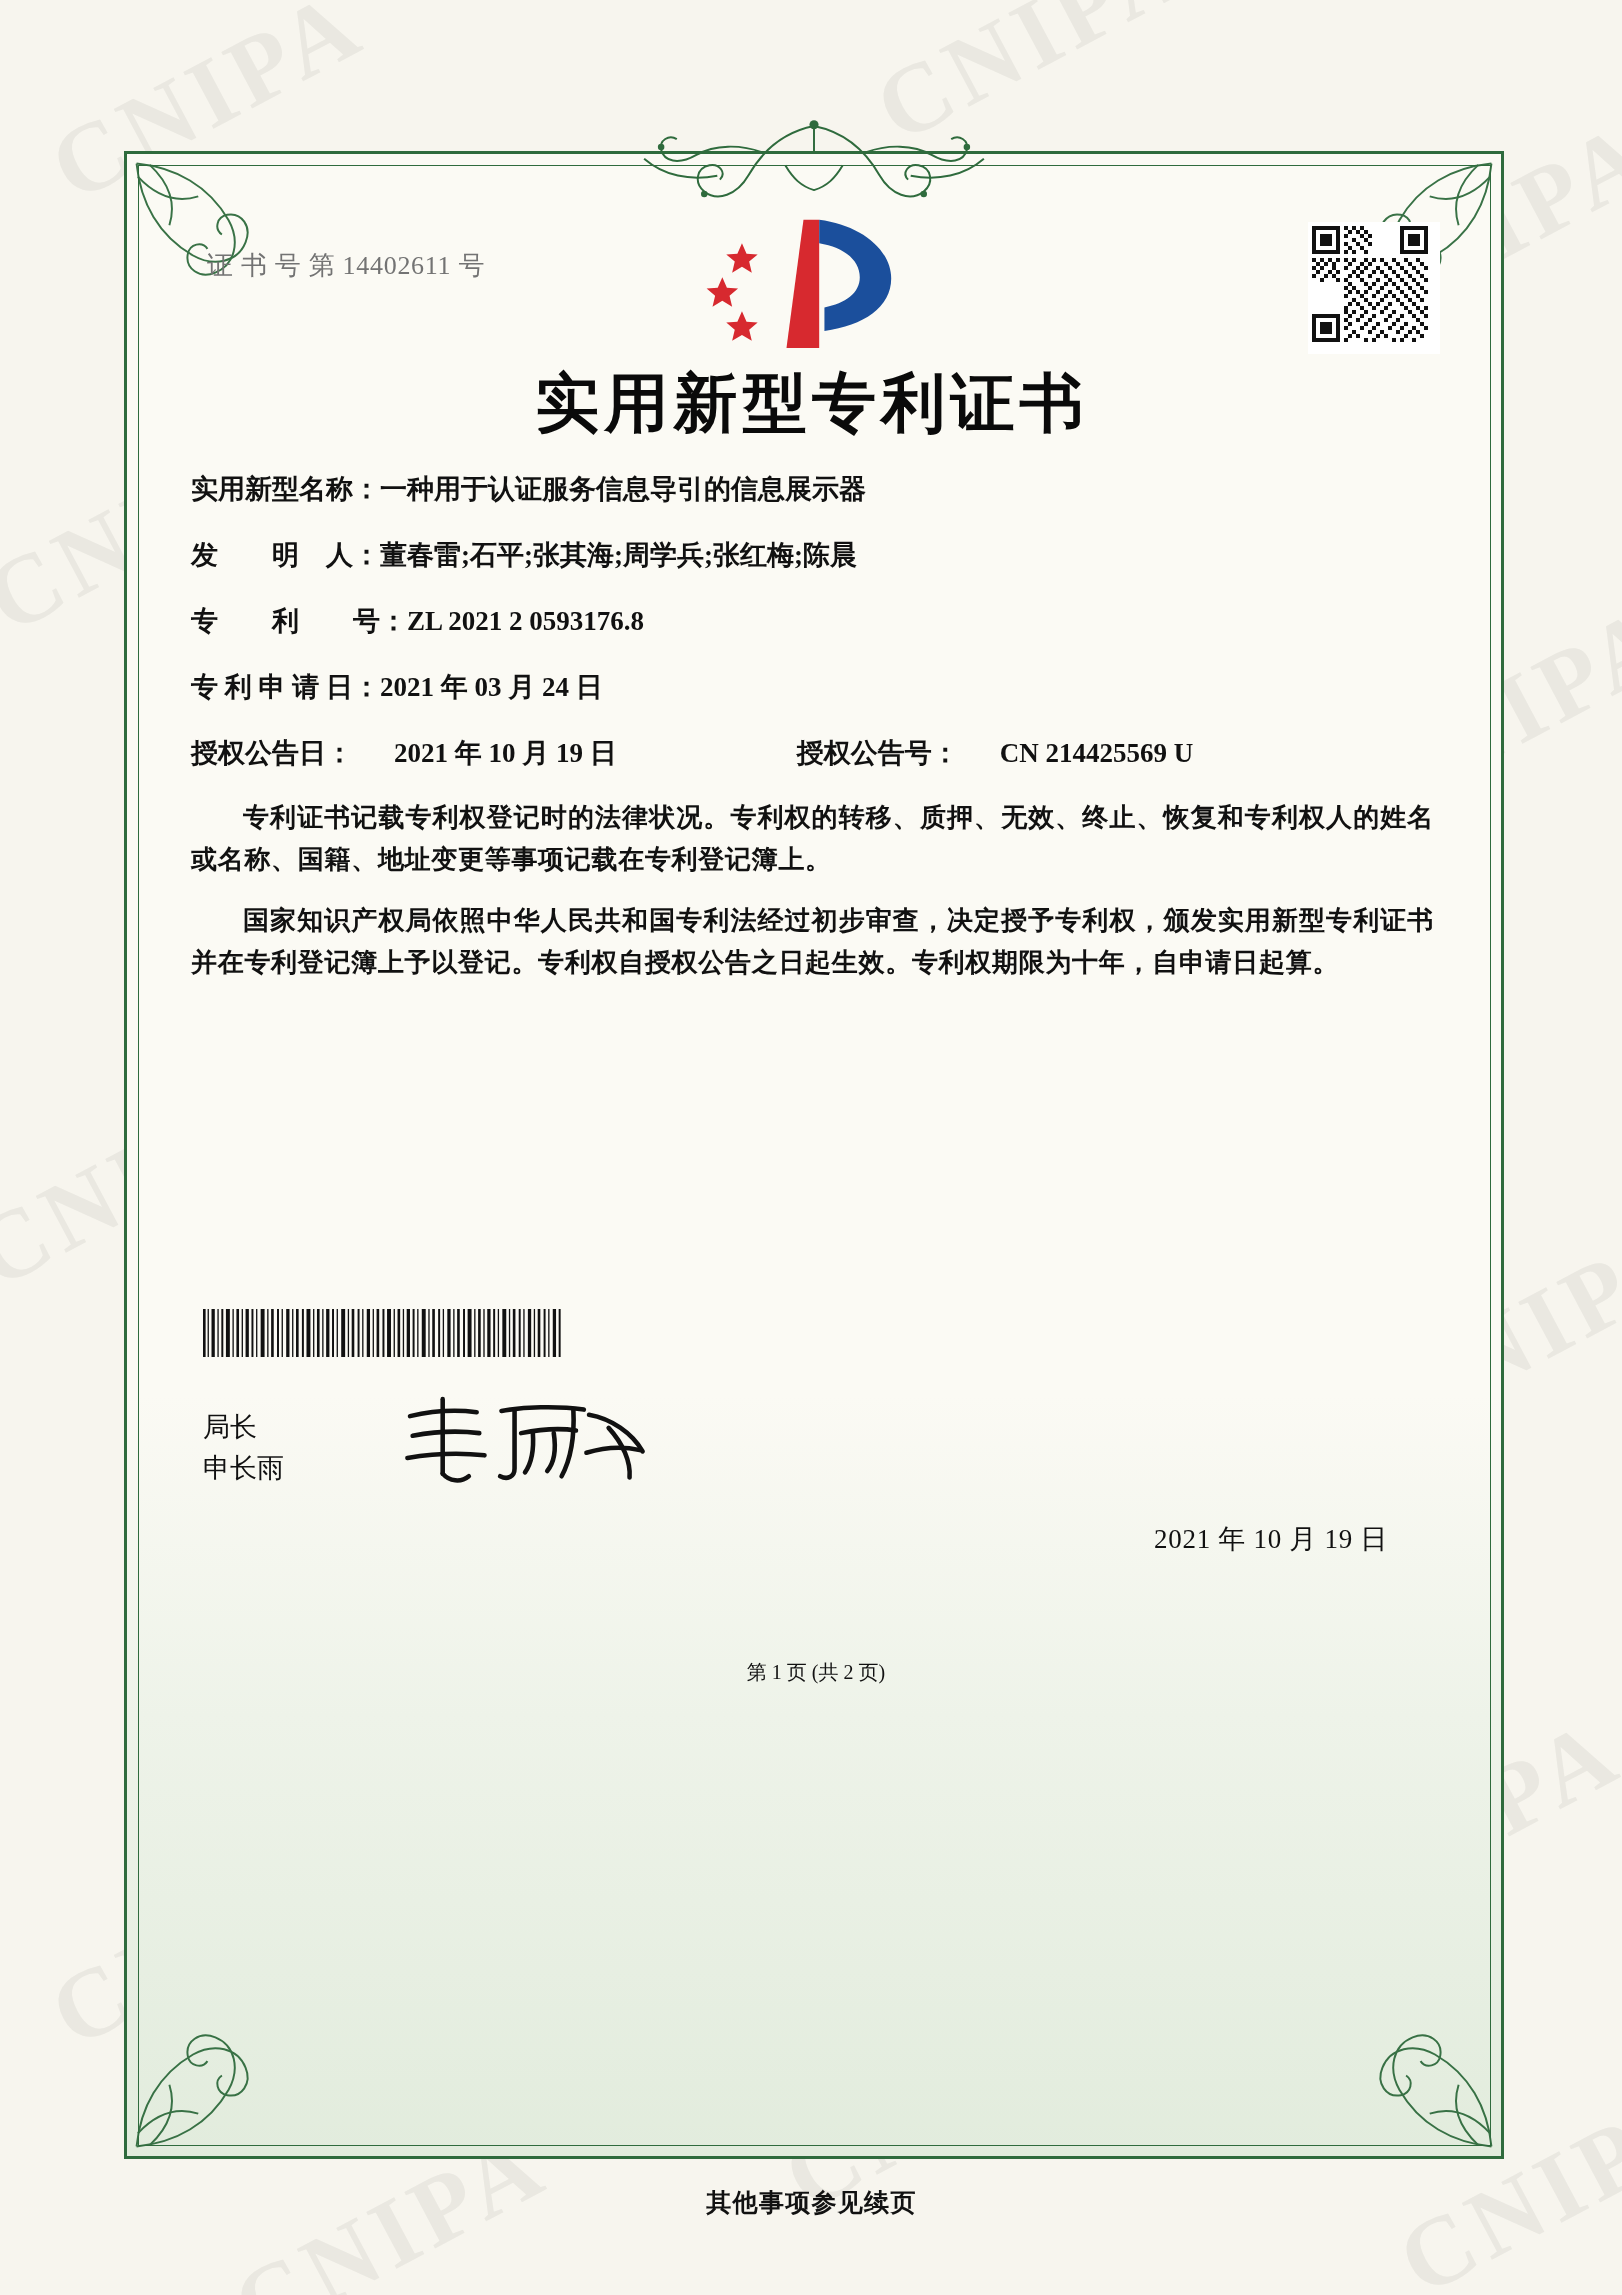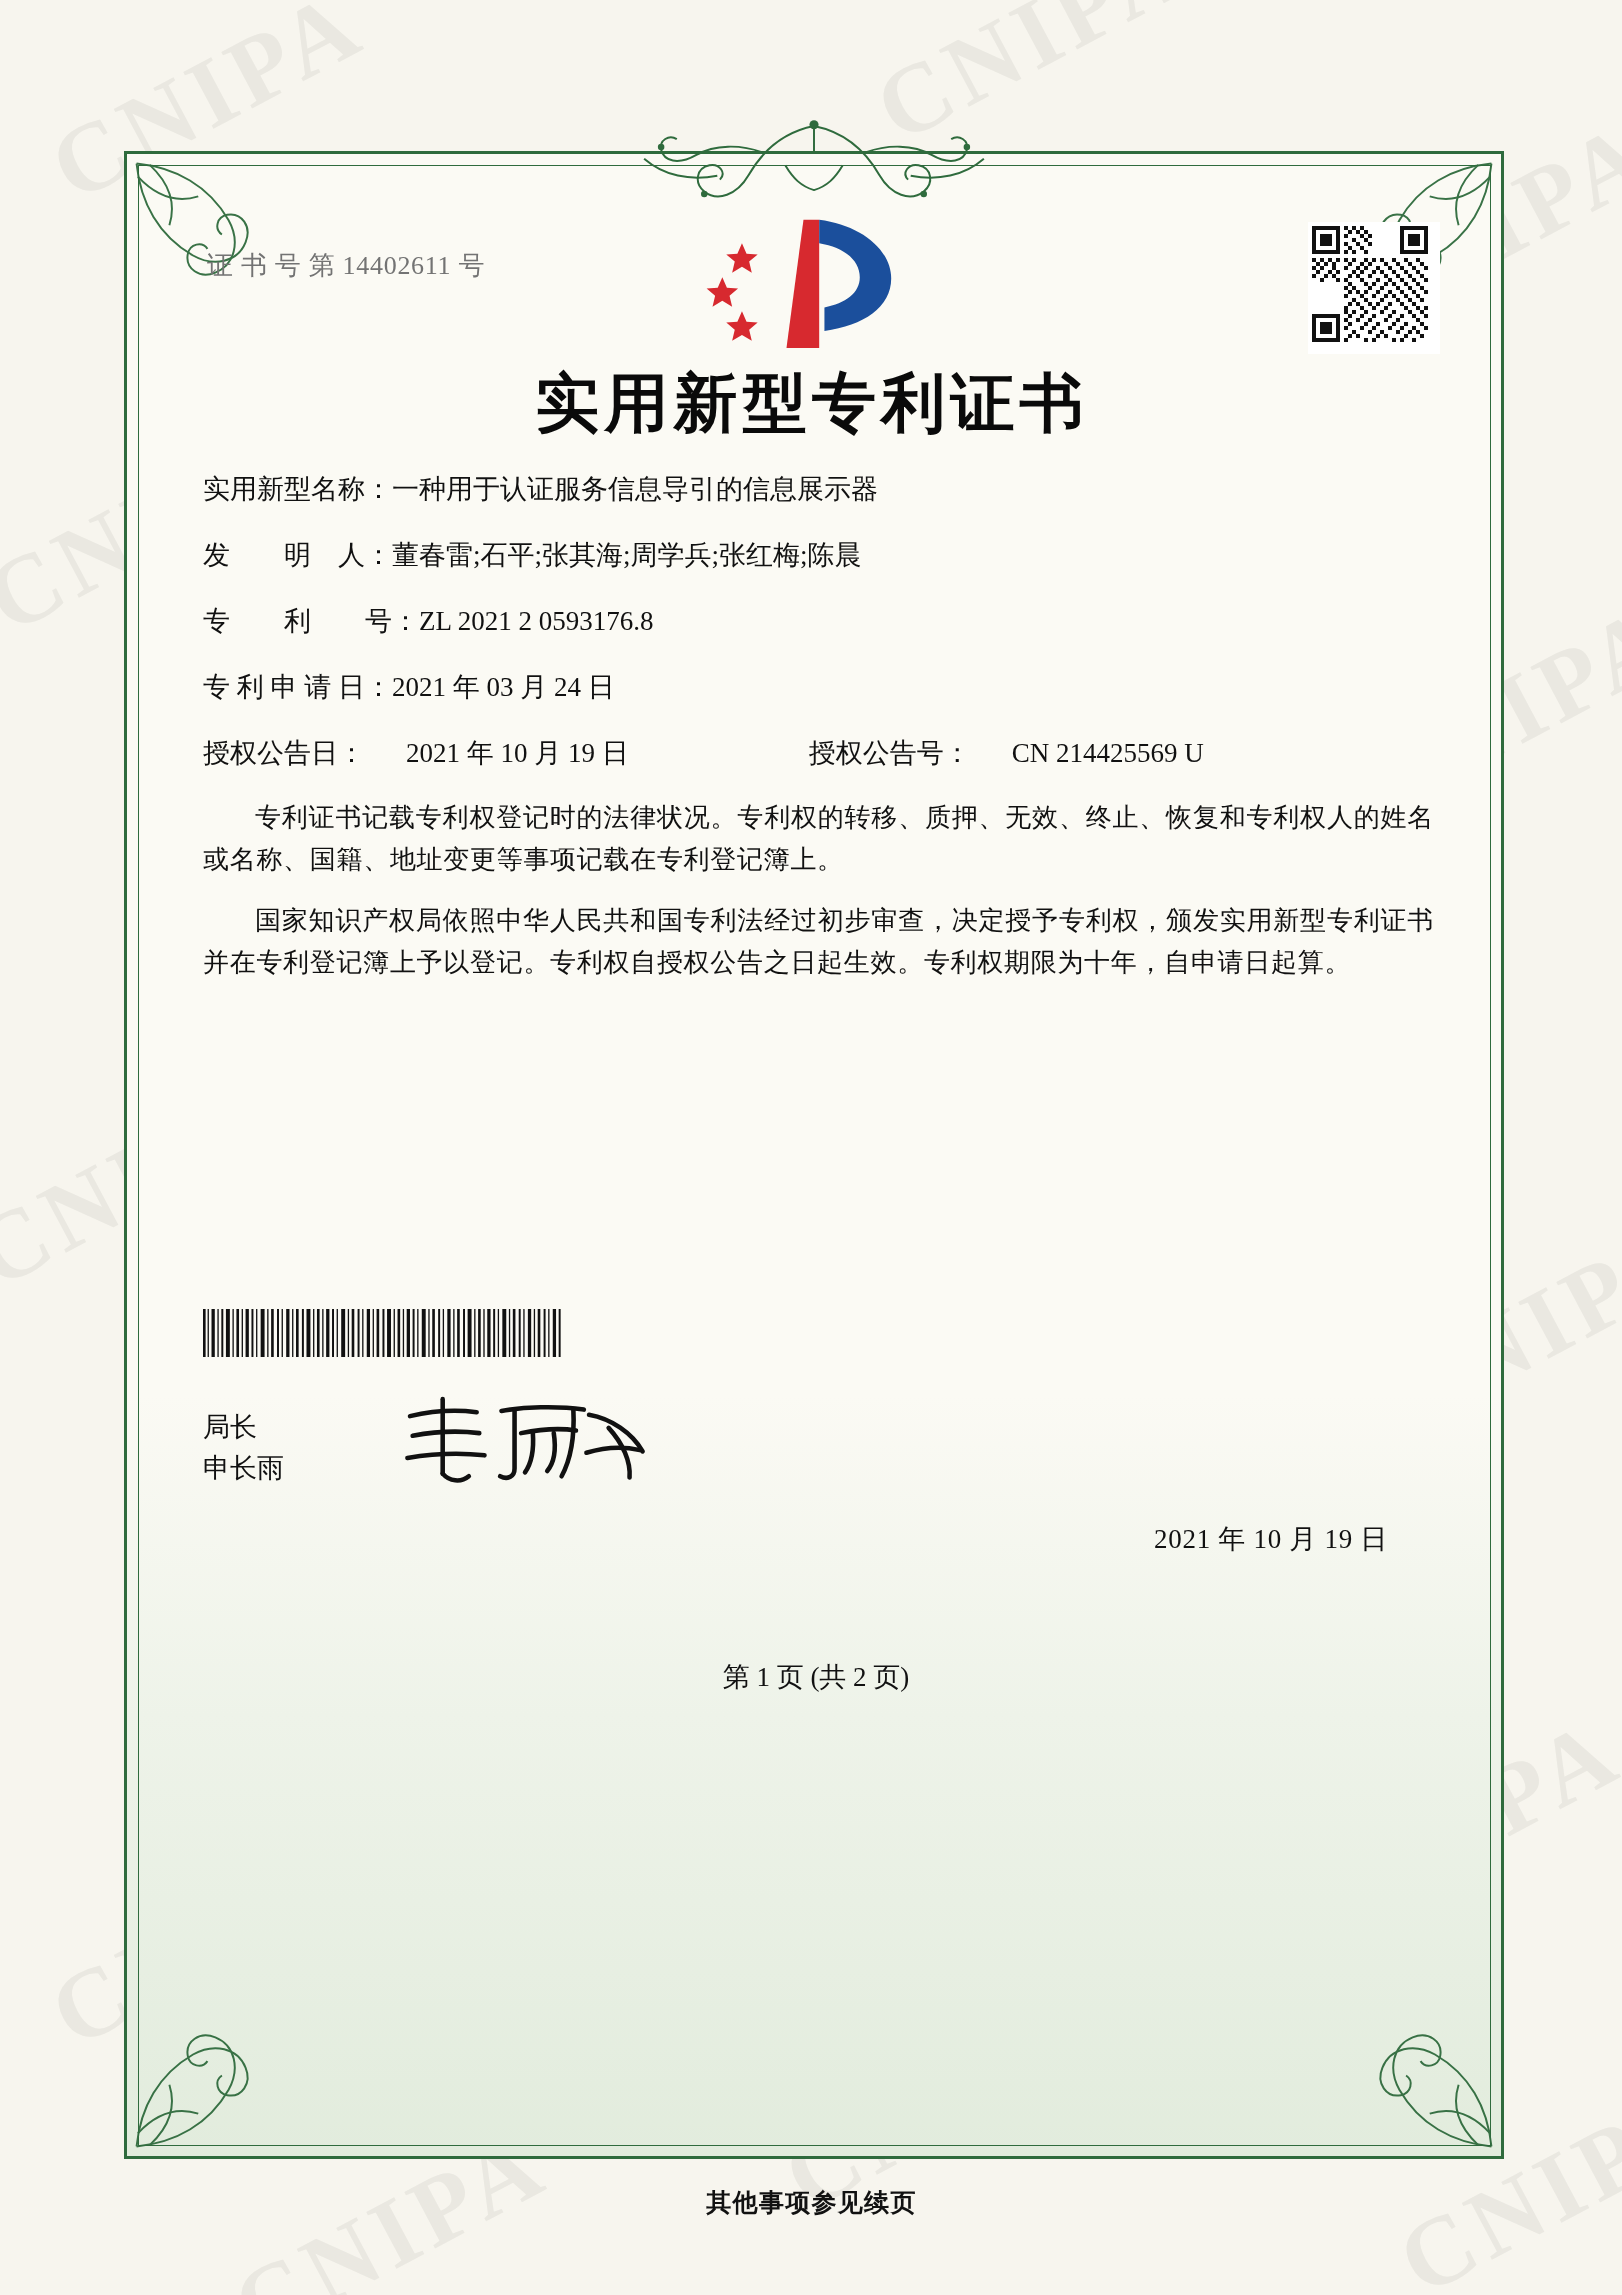--- a/index.html
+++ b/index.html
@@ -59,41 +59,41 @@
   
   .emblem{position:absolute;left:50%;top:26px;transform:translateX(-50%);width:216px;height:151px;}
 
   .title{
     position:absolute;left:0;right:0;top:177px;
     text-align:center;
     font-size:64px;font-weight:700;letter-spacing:5.2px;color:#0a0a0a;
     font-family:"DejaVu Serif","Liberation Serif",serif;
   }
 
-  .fields{position:absolute;left:52px;top:288px;right:39px;}
+  .fields{position:absolute;left:40px;top:288px;right:39px;font-weight:bold;}
   .row{display:flex;align-items:baseline;margin-bottom:30px;font-size:27px;color:#111;}
   .lbl{white-space:pre;}
   .val{margin-left:0;}
   .row.pub{margin-bottom:26px;gap:41px;}
   .pub-gap{display:inline-block;width:98px;}
 
   .para{
     margin-top:18.3px;font-size:26px;line-height:1.62;color:#111;
     text-align:justify;text-indent:52px;letter-spacing:0.7px;
   }
 
   
   .barcode{position:absolute;left:52px;top:1126px;width:393px;height:48px;}
 
   .sign-block{position:absolute;left:52px;top:1224px;font-size:27px;line-height:1.5;color:#111;}
   .signature{position:absolute;left:242px;top:1207px;width:281px;height:98px;color:#111;}
 
   .date-right{position:absolute;right:85px;top:1338px;font-size:27px;color:#111;letter-spacing:0.7px;}
 
-  .page-no{position:absolute;left:8px;right:0;top:1476px;text-align:center;font-size:27px;color:#111;}
+  .page-no{position:absolute;left:8px;right:0;top:1476px;text-align:center;font-size:20px;color:#111;}
 
   .footer-note{
     position:absolute;left:0;right:0;top:2186px;text-align:center;
     font-size:25px;font-weight:700;color:#111;z-index:4;letter-spacing:1.3px;
   }
 </style>
 </head>
 <body>
 
 <div class="wm-layer" id="wm-layer">

